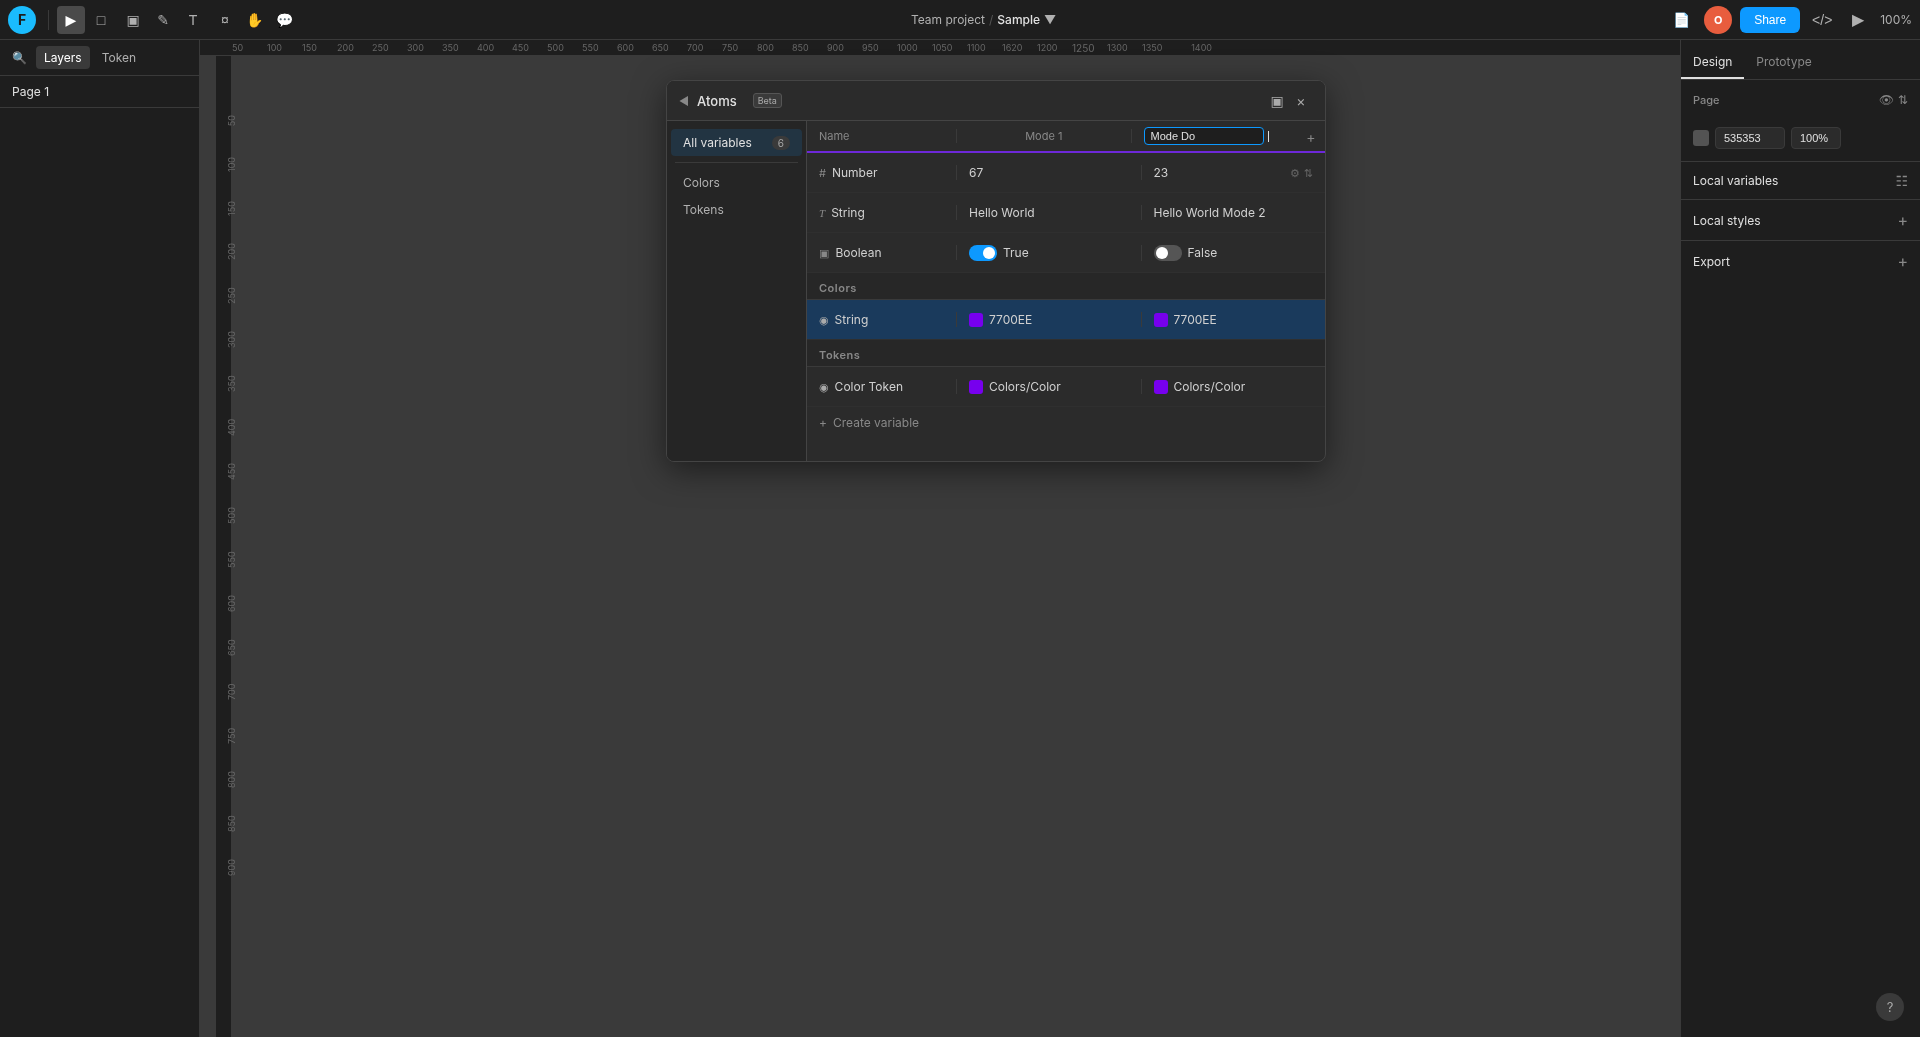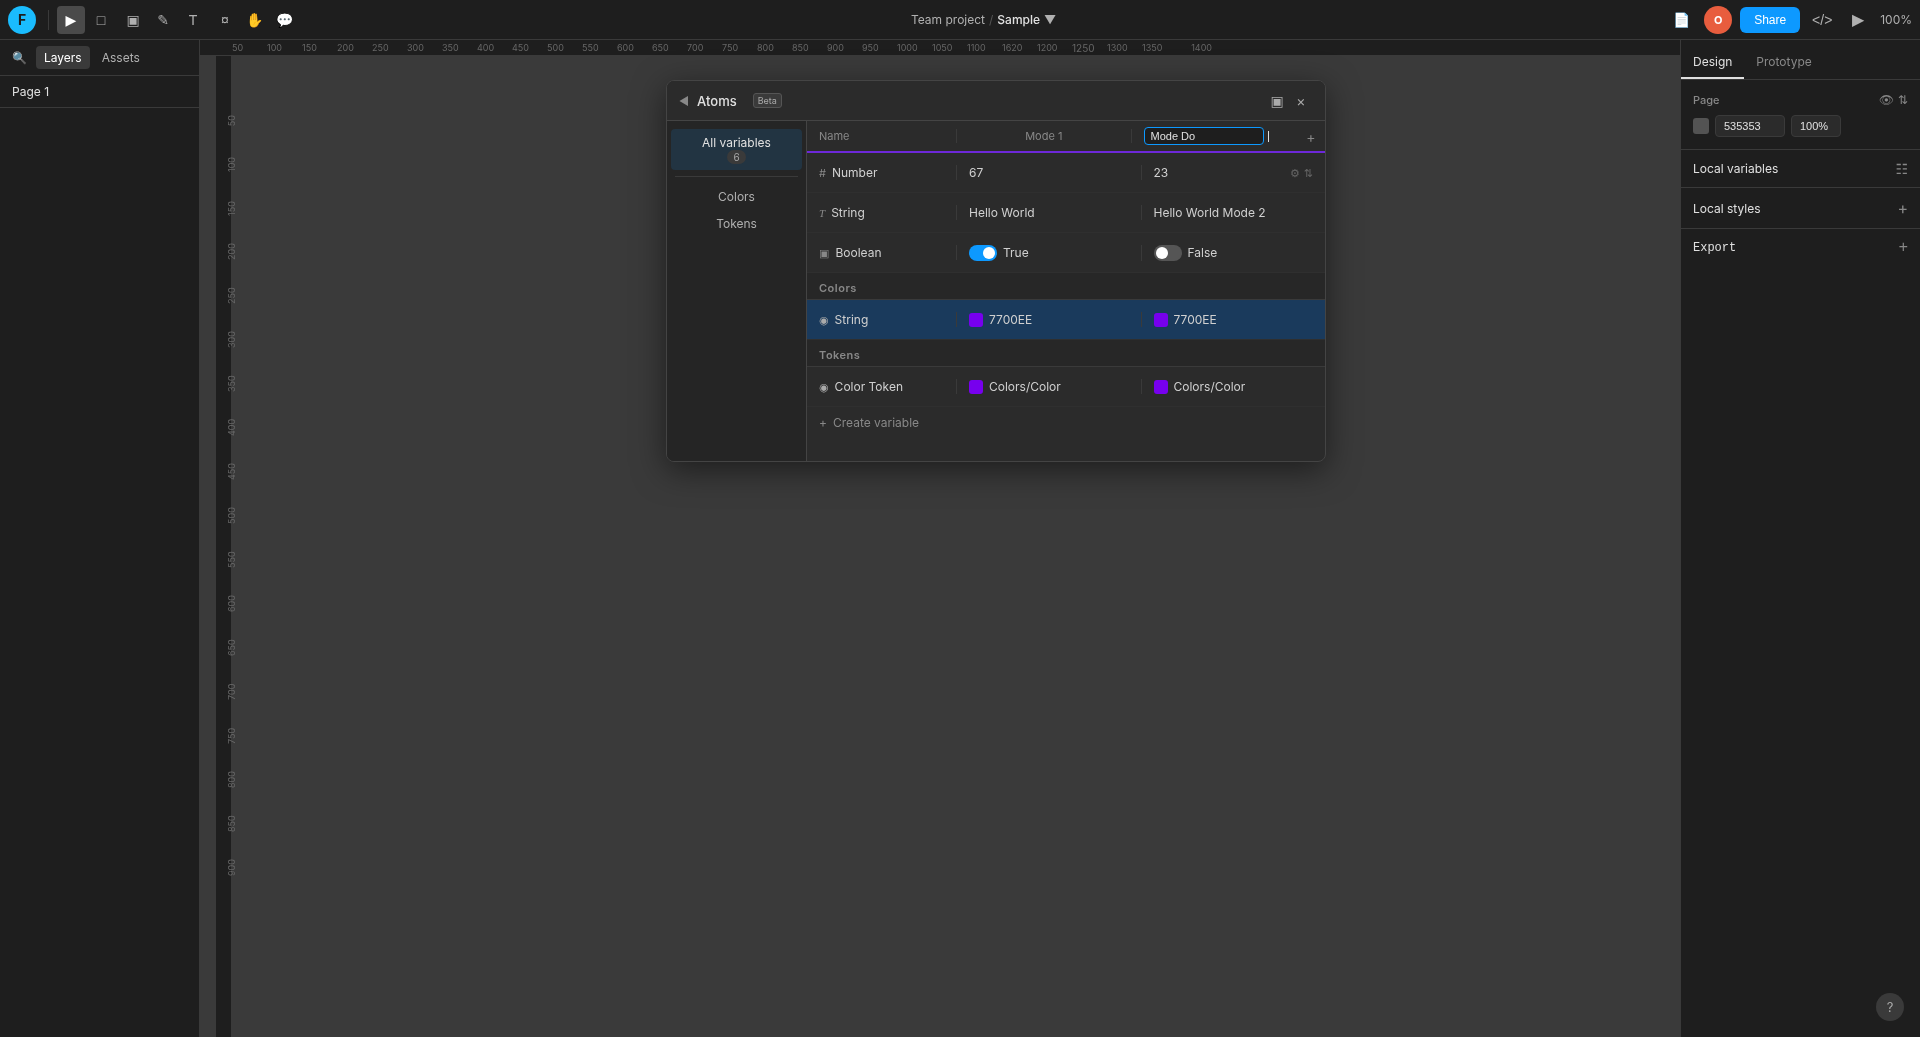--- a/index.html
+++ b/index.html
@@ -179,21 +179,20 @@
     .nav-item {
       display: flex;
       align-items: center;
       justify-content: space-between;
       padding: 6px 12px;
       cursor: pointer;
       color: #b0b0b0;
       font-size: 12px;
       border-radius: 4px;
       margin: 0 4px;
-      flex-direction: column;
     }
     .nav-item.active { background: #0d99ff22; color: #e0e0e0; }
     .nav-count {
       background: #3a3a3a;
       border-radius: 8px;
       padding: 1px 6px;
       font-size: 10px;
       color: #aaa;
     }
     .nav-section-divider {
@@ -374,21 +373,21 @@
     .right-tab.active { color: #e0e0e0; border-bottom: 2px solid #e0e0e0; }
     
     .right-section {
       padding: 12px;
       border-bottom: 1px solid #3a3a3a;
     }
     .right-section-header {
       display: flex;
       align-items: center;
       justify-content: space-between;
-      margin-bottom: 8px;
+      margin-bottom: 20px;
     }
     .right-section-title {
       font-size: 11px;
       color: #888;
       font-weight: 500;
     }
     .right-section-icon {
       color: #888;
       font-size: 12px;
       cursor: pointer;
@@ -443,21 +442,20 @@
     .local-styles-label {
       font-size: 12px;
       color: #e0e0e0;
     }
     
     .export-row {
       display: flex;
       align-items: center;
       justify-content: space-between;
       padding: 10px 12px;
-      font-family: Liberation Mono, monospace;
     }
     .export-label {
       font-size: 12px;
       color: #e0e0e0;
     }
 
     .ruler-h {
       height: 16px;
       background: #1e1e1e;
       border-bottom: 1px solid #3a3a3a;
@@ -551,21 +549,21 @@
     <span class="zoom-label">100%</span>
   </div>
 </div>
 
 <div class="main">
 
   <div class="left-sidebar">
     <div class="left-sidebar-tabs">
       <div class="sidebar-icon-btn">🔍</div>
       <div class="left-tab active">Layers</div>
-      <div class="left-tab">Assets</div>
+      <div class="left-tab">Token</div>
     </div>
 
     <div style="padding: 8px 12px; border-bottom: 1px solid #3a3a3a; display: flex; align-items: center; justify-content: space-between;">
       <span style="font-size:12px;color:#e0e0e0;">Page 1</span>
     </div>
   </div>
 
   <div class="canvas-area">
 
     <div class="ruler-h">

